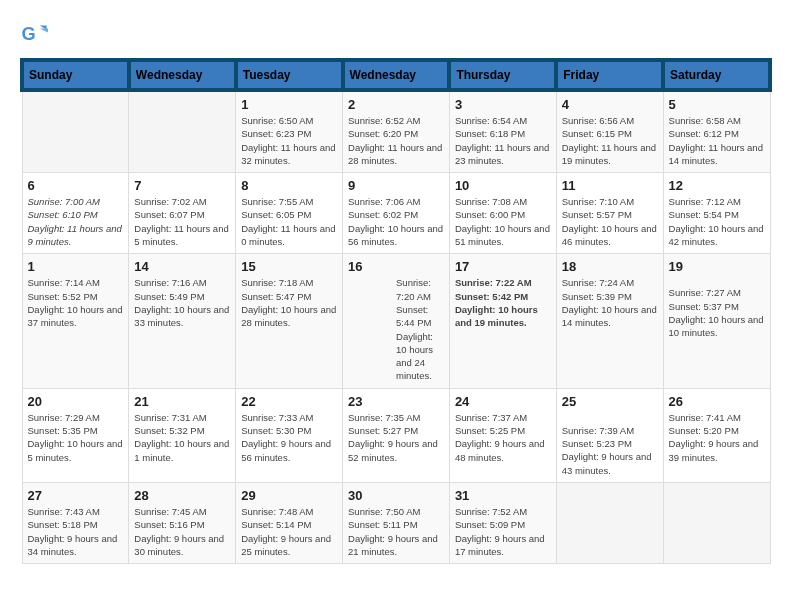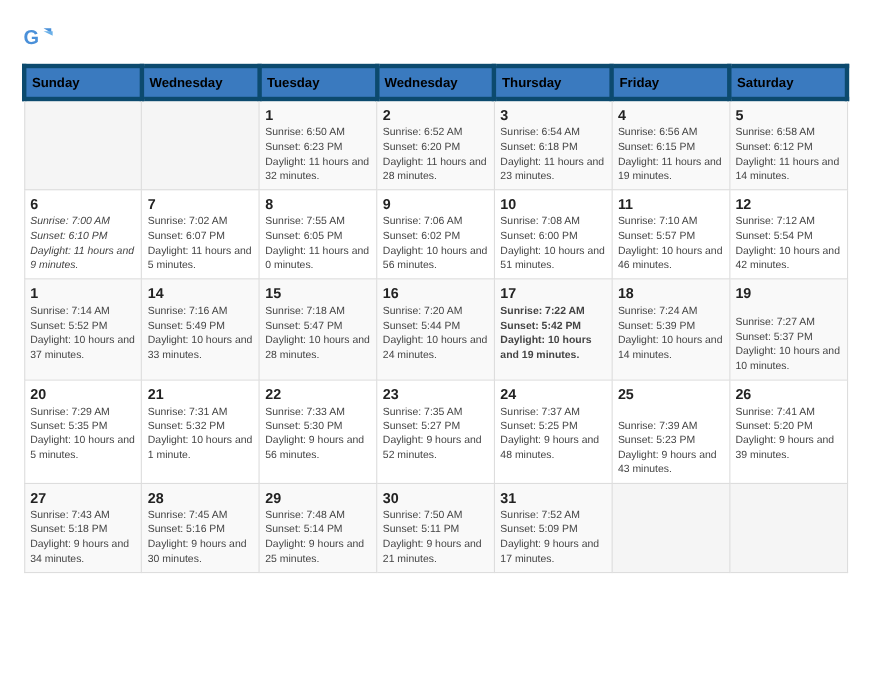--- a/index.html
+++ b/index.html
@@ -214,21 +214,21 @@
 Daylight: 10 hours and 33 minutes.</div>
         </td>
         <td>
           <div class="day-number">15</div>
           <div class="day-info" style="white-space: pre-line;">Sunrise: 7:18 AM
 Sunset: 5:47 PM
 Daylight: 10 hours and 28 minutes.</div>
         </td>
         <td>
           <div class="day-number">16</div>
-          <div class="day-info" style="white-space: pre-line;">Sunrise: 7:20 AM
+          <div class="day-info" style="white-space: pre-line; margin-left: 48px;">Sunrise: 7:20 AM
 Sunset: 5:44 PM
 Daylight: 10 hours and 24 minutes.</div>
         </td>
         <td>
           <div class="day-number">17</div>
           <div class="day-info" style="white-space: pre-line; font-weight: bold;">Sunrise: 7:22 AM
 Sunset: 5:42 PM
 Daylight: 10 hours and 19 minutes.</div>
         </td>
         <td>

